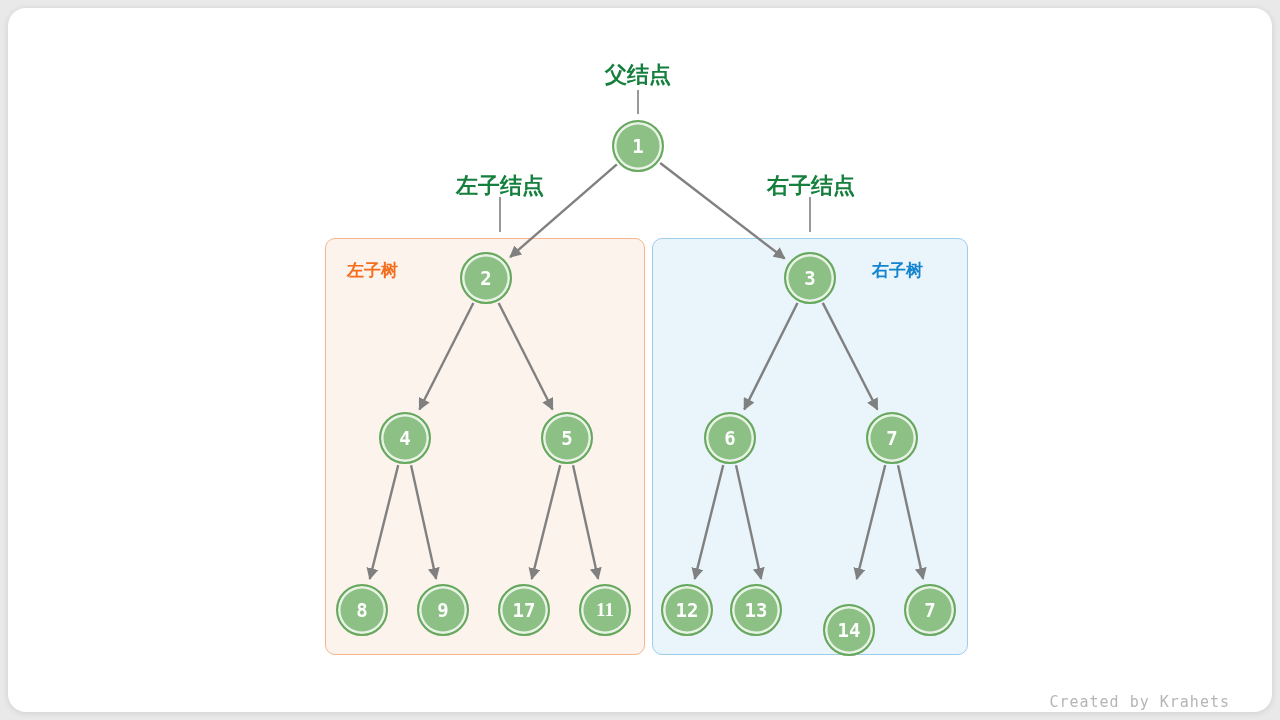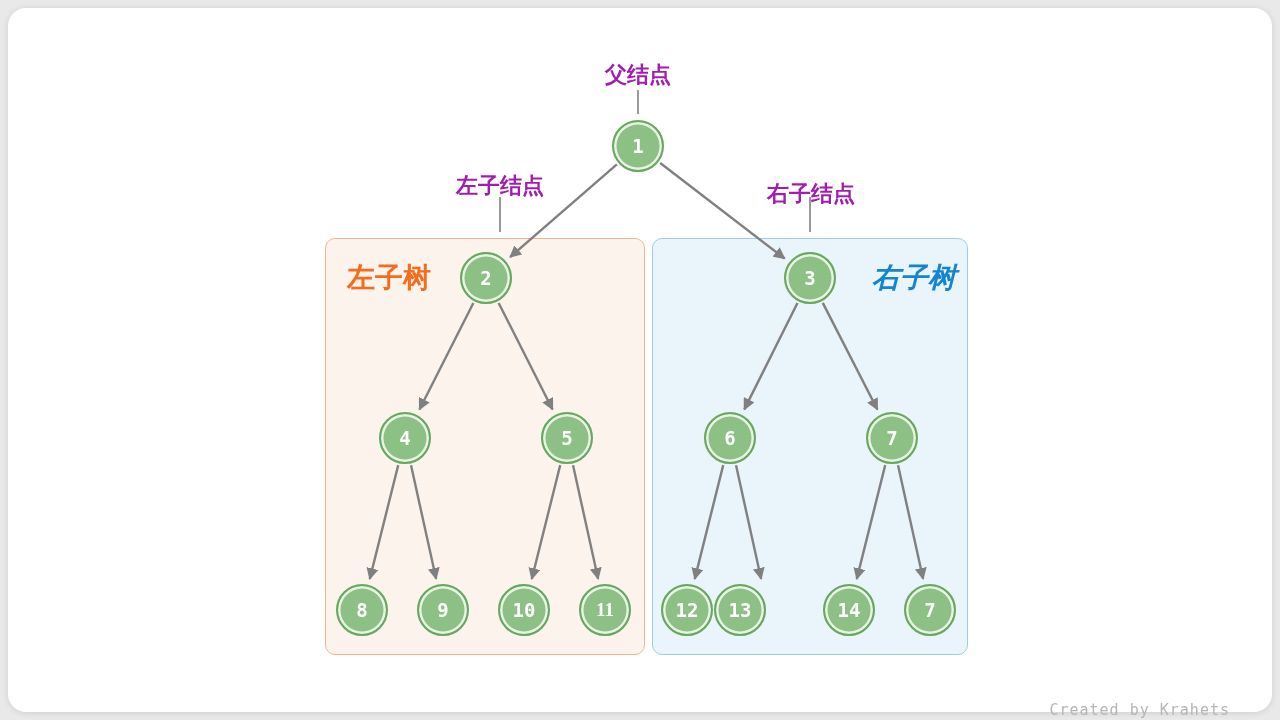--- a/index.html
+++ b/index.html
@@ -59,34 +59,34 @@
     font-weight:bold;
     font-size:19px;
     display:flex;align-items:center;justify-content:center;
     transform:translate(-50%,-50%);
   }
   .diagram-label{
     position:absolute;
     transform:translateX(-50%);
     font-size:22px;
     font-weight:bold;
-    color:#a21caf;
+    color:#15803d;
     white-space:nowrap;
   }
   .subtree-label{
     position:absolute;
-    font-size:28px;
+    font-size:17px;
     font-weight:bold;
     white-space:nowrap;
   }
   .subtree-label.left{left:347px;top:259px;color:#f36d1d;}
   .subtree-label.right{left:872px;top:259px;color:#1484d0;}
   .watermark{
     position:absolute;
-    right:50px;bottom:1px;
+    right:50px;bottom:9px;
     font-family:"DejaVu Sans Mono","Liberation Mono",monospace;
     font-size:15px;
     letter-spacing:1px;
     color:#b5b5b5;
   }
 </style>
 </head>
 <body>
 
 <div class="canvas">
@@ -123,29 +123,29 @@
   <div id="nodes-layer">
       <div class="node" style="left: 638px; top: 146px;">1</div>
       <div class="node" style="left: 486px; top: 278px;">2</div>
       <div class="node" style="left: 810px; top: 278px;">3</div>
       <div class="node" style="left: 405px; top: 438px;">4</div>
       <div class="node" style="left: 567px; top: 438px;">5</div>
       <div class="node" style="left: 730px; top: 438px;">6</div>
       <div class="node" style="left: 892px; top: 438px;">7</div>
       <div class="node" style="left: 362px; top: 610px;">8</div>
       <div class="node" style="left: 443px; top: 610px;">9</div>
-      <div class="node" style="left: 524px; top: 610px;">10</div>
+      <div class="node" style="left: 524px; top: 610px;">17</div>
       <div class="node" style="left: 605px; top: 610px; font-family: Liberation Serif, serif;">11</div>
       <div class="node" style="left: 687px; top: 610px;">12</div>
-      <div class="node" style="left: 740px; top: 610px;">13</div>
-      <div class="node" style="left: 849px; top: 610px;">14</div>
+      <div class="node" style="left: 756px; top: 610px;">13</div>
+      <div class="node" style="left: 849px; top: 630px;">14</div>
       <div class="node" style="left: 930px; top: 610px;">7</div>
     </div>
 
   <div class="diagram-label" id="label-parent" style="left: 638px; top: 60px;">父结点</div>
   <div class="diagram-label" id="label-left-child" style="left: 500px; top: 171px; text-align: right;">左子结点</div>
-  <div class="diagram-label" id="label-right-child" style="left: 811px; top: 171px; margin-top: 8px;">右子结点</div>
+  <div class="diagram-label" id="label-right-child" style="left: 811px; top: 171px;">右子结点</div>
 
   <div class="subtree-label left" style="color: rgb(243, 109, 29);">左子树</div>
-  <div class="subtree-label right" style="color: rgb(20, 132, 208); font-style: italic;">右子树</div>
+  <div class="subtree-label right" style="color: rgb(20, 132, 208);">右子树</div>
 
   <div class="watermark" style="color: rgb(181, 181, 181);">Created by Krahets</div>
 </div>
 
 </body></html>

